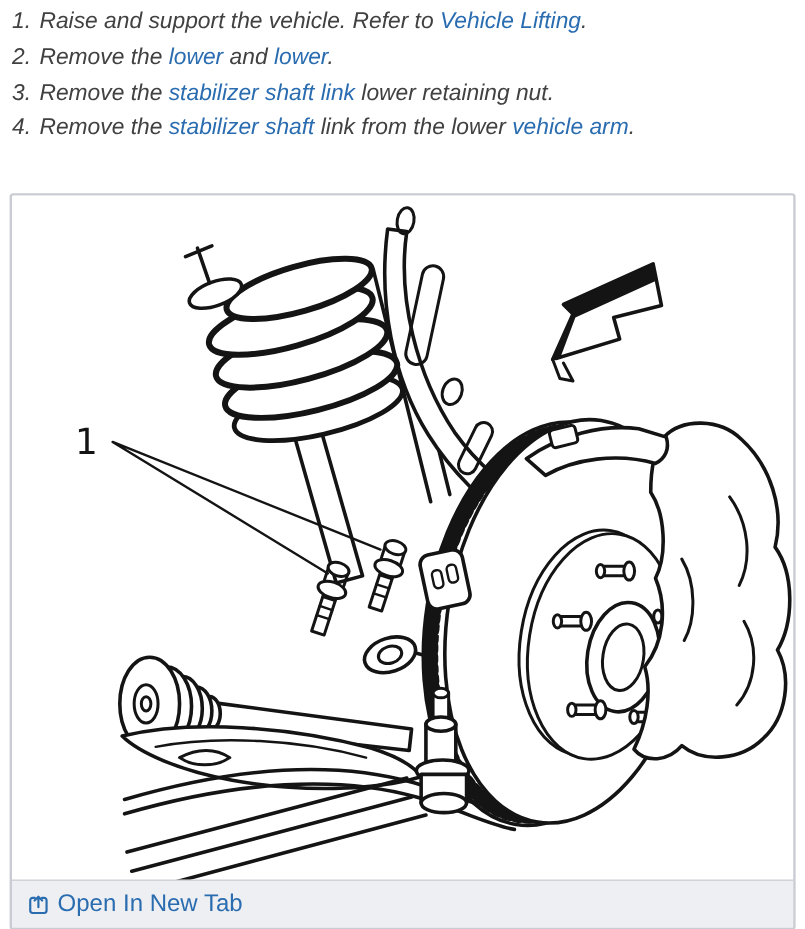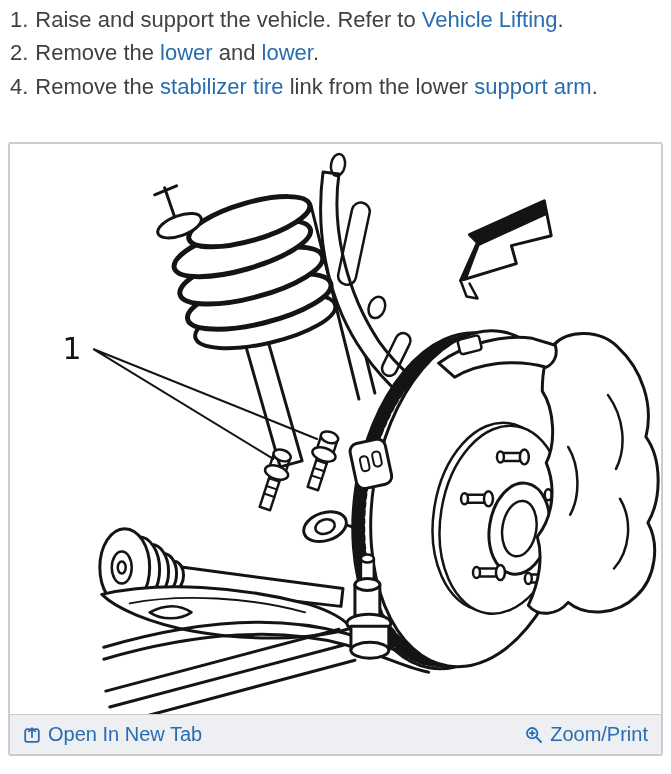--- a/index.html
+++ b/index.html
@@ -1,40 +1,41 @@
 <!DOCTYPE html>
 <html style="--link: #2a6cb0; --text: #414141; --border: #c9ccd2; --toolbar_bg: #edeff3; --line: #141414;"><head>
 <meta charset="utf-8">
 <style>
   :root{
     --link:#2a6cb0; --text:#414141; --border:#c9ccd2;
     --toolbar_bg:#edeff3; --line:#141414;
   }
   html,body{margin:0;padding:0;background:#fff;}
   body{width:671px;font-family:"Liberation Sans",sans-serif;}
-  .steps{list-style:none;margin:7px 12px 0 10px;padding:0;font-size:22px;color:var(--text);}
+  .steps{list-style:none;margin:7px 12px 0 10px;padding:0;font-size:19px;color:var(--text);font-style:italic;}
   .steps li{margin:0 0 7px 0;line-height:1.2;}
   .steps .num{margin-right:7px;}
   a.link{color:var(--link);text-decoration:none;cursor:pointer;}
   .figure{margin:42px 8px 0 8px;border:2px solid var(--border);border-radius:3px;background:#fff;overflow:hidden;}
   .canvas{background:#fff;}
   svg.diagram{display:block;}
   .toolbar{display:flex;justify-content:space-between;align-items:center;background:var(--toolbar_bg);
     border-top:1px solid var(--border);padding:8px 13px;font-size:20px;}
   .tlink{color:var(--link);text-decoration:none;display:inline-flex;align-items:center;gap:7px;cursor:pointer;}
   .tlink svg{display:block;}
   .callout{font-family:"DejaVu Sans",sans-serif;font-size:30px;}
 </style>
 </head>
 <body>
 
 <ol class="steps">
     <li><span class="num">1.</span><span>Raise and support the vehicle. Refer to </span><a class="link" href="#">Vehicle Lifting</a><span>.</span></li>
     <li><span class="num">2.</span><span>Remove the </span><a class="link" href="#">lower</a><span> and </span><a class="link" href="#">lower</a><span>.</span></li>
-    <li><span class="num">4.</span><span>Remove the </span><a class="link" href="#">stabilizer tire</a><span> link from the lower </span><a class="link" href="#">support arm</a><span>.</span></li>
+    <li><span class="num">3.</span><span>Remove the </span><a class="link" href="#">stabilizer shaft link</a><span> lower retaining nut.</span></li>
+    <li><span class="num">4.</span><span>Remove the </span><a class="link" href="#">stabilizer shaft</a><span> link from the lower </span><a class="link" href="#">vehicle arm</a><span>.</span></li>
   </ol>
 
 <div class="figure">
   <div class="canvas">
     <svg class="diagram" width="651" height="570" viewBox="0 0 653 572" xmlns="http://www.w3.org/2000/svg">
       <g style="stroke:var(--line)" fill="none" stroke-width="3" stroke-linecap="round" stroke-linejoin="round">
 
         <line x1="302" y1="62" x2="350" y2="256"></line>
         <line x1="318" y1="56" x2="366" y2="250"></line>
 
@@ -178,23 +179,14 @@
   </div>
 
   <div class="toolbar">
     <a class="tlink" href="#">
       <svg width="18" height="18" viewBox="0 0 18 18" fill="none" stroke="currentColor" stroke-width="1.8" stroke-linecap="round" stroke-linejoin="round">
         <path d="M6,3.2 H4.2 a2,2 0 0 0 -2,2 v8.6 a2,2 0 0 0 2,2 h9.6 a2,2 0 0 0 2,-2 V5.2 a2,2 0 0 0 -2,-2 H12"></path>
         <path d="M9,11 V2.4 M5.8,5.4 L9,2.2 L12.2,5.4"></path>
       </svg>
       <span>Open In New Tab</span>
     </a>
-    <a class="tlink" href="#">
-      <svg width="18" height="18" viewBox="0 0 18 18" fill="none" stroke="currentColor" stroke-width="1.8" stroke-linecap="round">
-        <circle cx="7.2" cy="7.2" r="5.2"></circle>
-        <line x1="11.2" y1="11.2" x2="16" y2="16"></line>
-        <line x1="7.2" y1="4.8" x2="7.2" y2="9.6"></line>
-        <line x1="4.8" y1="7.2" x2="9.6" y2="7.2"></line>
-      </svg>
-      <span>Zoom/Print</span>
-    </a>
   </div>
 </div>
 
 </body></html>

